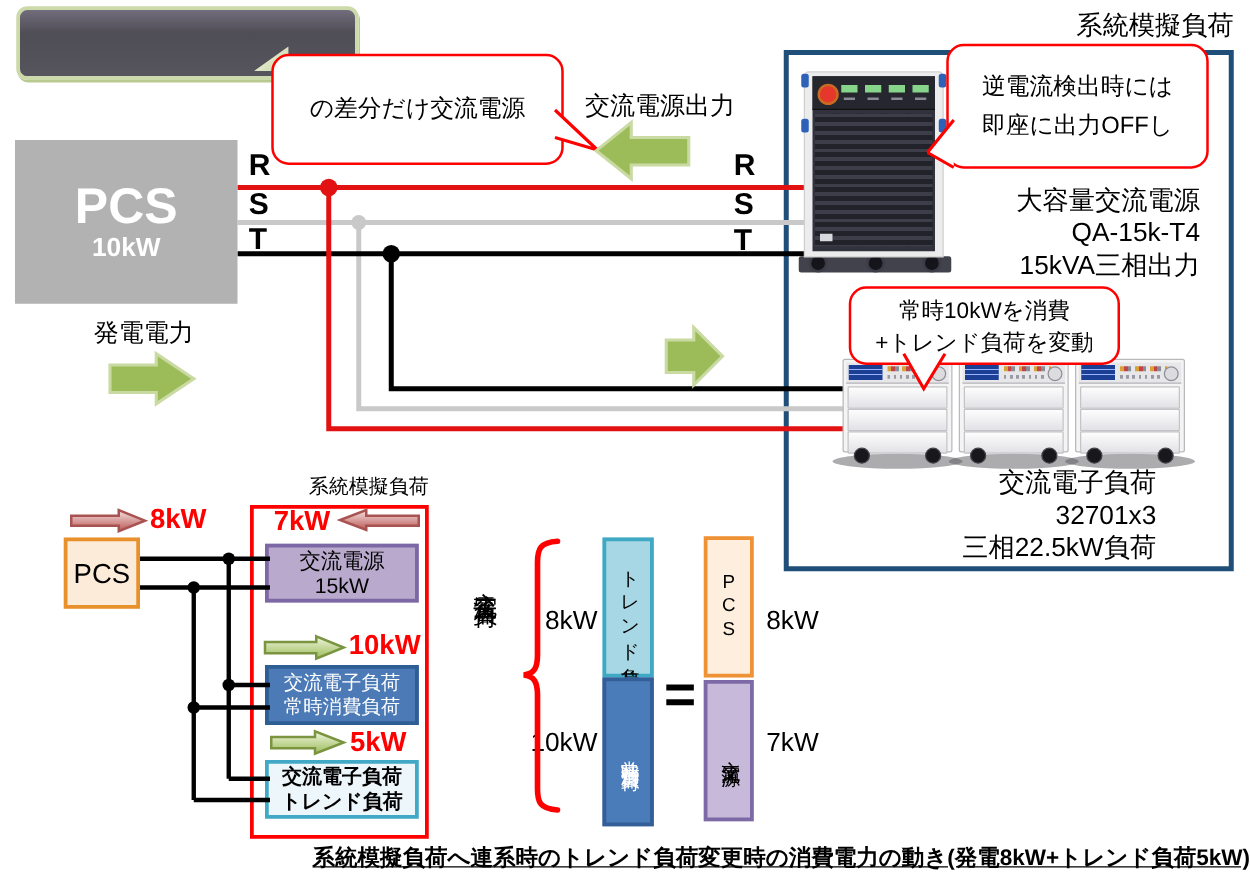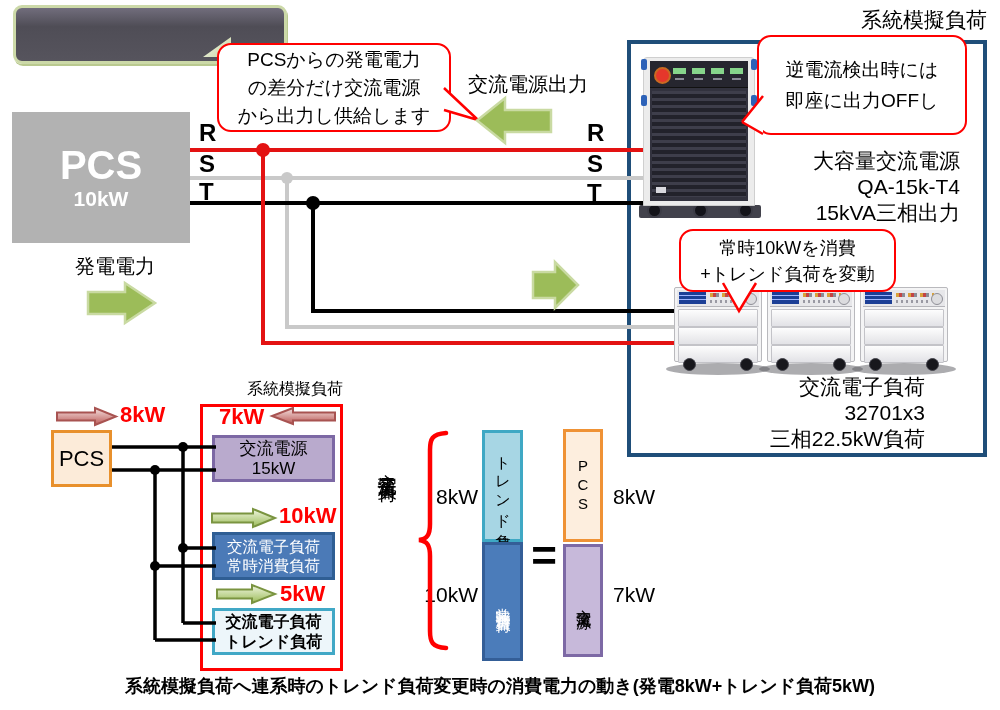--- a/index.html
+++ b/index.html
@@ -68,21 +68,21 @@
   .kw{color:#ff0000;font-size:22px;font-weight:600;white-space:nowrap;}
   
   .vtext{writing-mode:vertical-rl;text-orientation:upright;letter-spacing:2px;white-space:nowrap;}
   .bar{box-sizing:border-box;display:flex;align-items:center;justify-content:center;}
   .bar-lt{left:482px;top:430px;width:41px;height:112px;background:#a7d6e4;border:3px solid #3fa8c4;font-size:15px;}
   .bar-lb{left:482px;top:542px;width:41px;height:119px;background:#4b7cba;border:3px solid #345e97;color:#fff;font-size:15px;}
   .bar-rt{left:563px;top:429px;width:40px;height:113px;background:#fdeede;border:3px solid #ef9235;font-size:15px;}
   .bar-rb{left:563px;top:544px;width:40px;height:113px;background:#c7b9da;border:3px solid #7d69a5;font-size:15px;}
   .eq{left:527px;top:531px;width:34px;text-align:center;font-size:44px;font-weight:bold;}
   .bval{font-size:21px;white-space:nowrap;}
-  .caption{left:0;top:674px;width:1000px;text-align:center;font-size:18px;font-weight:bold;}
+  .caption{left:0;top:674px;width:1000px;text-align:right;font-size:18px;font-weight:bold;text-decoration:underline;}
 </style>
 </head>
 <body>
 
 <div id="stage">
 
   <div class="abs banner z4"></div>
   <div class="abs banner-fold z4"></div>
 
   <div class="abs bluebox z1"></div>
@@ -110,23 +110,21 @@
   <div class="abs phase z5" style="left:199px;top:180px;">T</div>
 
   <div class="abs phase z5" style="left:587px;top:121px;">R</div>
   <div class="abs phase z5" style="left:587px;top:152px;">S</div>
   <div class="abs phase z5" style="left:587px;top:181px;">T</div>
 
   <div class="abs lbl z5" style="left:468px;top:71px;font-size:20px;">交流電源出力</div>
   <div class="abs lbl z5" style="left:75px;top:253px;font-size:20px;">発電電力</div>
 
   <div class="abs bubble b1 z5">
-    <div>PCSからの発電電力</div>
     <div>の差分だけ交流電源</div>
-    <div>から出力し供給します</div>
   </div>
   <div class="abs bubble b2 z5">
     <div>逆電流検出時には</div>
     <div>即座に出力OFFし</div>
   </div>
   <div class="abs bubble b3 z5">
     <div>常時10kWを消費</div>
     <div>+トレンド負荷を変動</div>
   </div>
 

